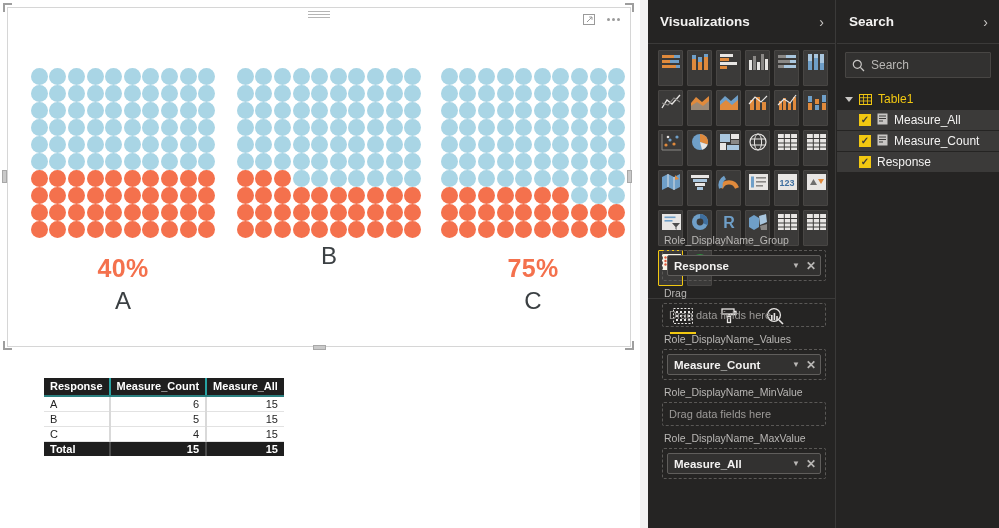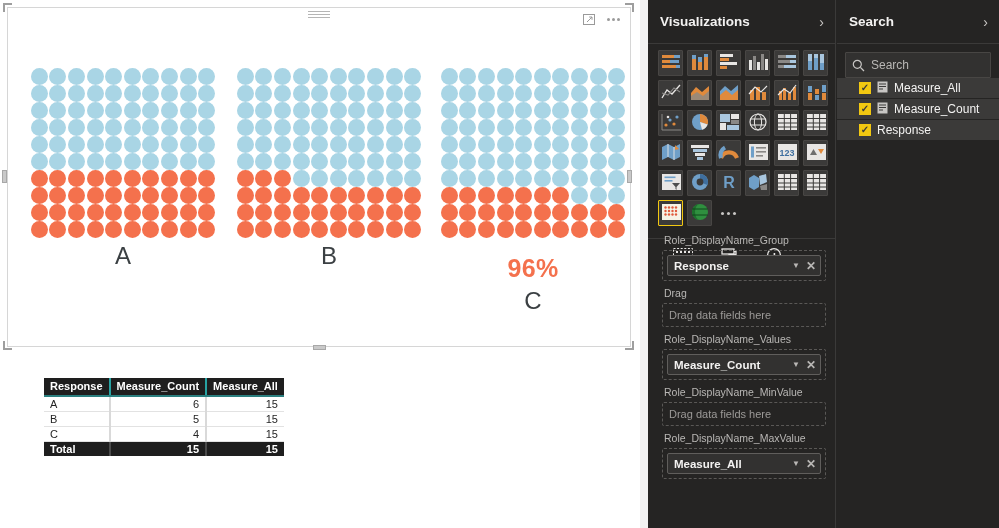--- a/index.html
+++ b/index.html
@@ -108,21 +108,21 @@
   }
   .pane-title { color: #f3f2f1; font-size: 13.5px; font-weight: bold; }
   .chev { color: #c8c6c4; font-size: 14px; line-height: 1; }
 
   
   .gallery {
     padding: 6px 8px 4px 10px;
     display: grid; grid-template-columns: repeat(6, 25px); grid-gap: 4px 4px;
   }
   .vizbtn {
-    width: 25px; height: 26px; background: #3b3a39; border: 1px solid #484644;
+    width: 25px; height: 36px; background: #3b3a39; border: 1px solid #484644;
     border-radius: 1px; position: relative; overflow: hidden;
   }
   .vizbtn.selected { border: 1px solid #f2c811; }
   .vizbtn .gl { position: absolute; display: block; }
   .vizbtn.dots-only { background: transparent; border: none; display:flex; align-items:center; justify-content:center; }
   .vizbtn.dots-only i { width:3px;height:3px;border-radius:50%;background:#c8c6c4;margin:0 1.5px;display:block;}
 
   .viz-tabs {
     margin-top: 8px; height: 34px; display: flex; align-items: center; gap: 20px;
     padding-left: 22px; border-top: 1px solid #3b3a39;
@@ -301,20 +301,21 @@
                 <span class="dot" style="background: rgb(244, 113, 77);"></span>
                 <span class="dot" style="background: rgb(244, 113, 77);"></span>
                 <span class="dot" style="background: rgb(244, 113, 77);"></span>
                 <span class="dot" style="background: rgb(244, 113, 77);"></span>
                 <span class="dot" style="background: rgb(244, 113, 77);"></span>
                 <span class="dot" style="background: rgb(244, 113, 77);"></span>
                 <span class="dot" style="background: rgb(244, 113, 77);"></span>
                 <span class="dot" style="background: rgb(244, 113, 77);"></span>
                 <span class="dot" style="background: rgb(244, 113, 77);"></span>
               </div>
+              <div class="pct" style="color: rgb(244, 113, 77);">40%</div>
               <div class="cat" style="color: rgb(59, 64, 67);">A</div>
             </div>
             <div class="picto" style="left: 228px;">
               <div class="dot-grid">
                 <span class="dot" style="background: rgb(169, 213, 229);"></span>
                 <span class="dot" style="background: rgb(169, 213, 229);"></span>
                 <span class="dot" style="background: rgb(169, 213, 229);"></span>
                 <span class="dot" style="background: rgb(169, 213, 229);"></span>
                 <span class="dot" style="background: rgb(169, 213, 229);"></span>
                 <span class="dot" style="background: rgb(169, 213, 229);"></span>
@@ -511,21 +512,21 @@
                 <span class="dot" style="background: rgb(244, 113, 77);"></span>
                 <span class="dot" style="background: rgb(244, 113, 77);"></span>
                 <span class="dot" style="background: rgb(244, 113, 77);"></span>
                 <span class="dot" style="background: rgb(244, 113, 77);"></span>
                 <span class="dot" style="background: rgb(244, 113, 77);"></span>
                 <span class="dot" style="background: rgb(244, 113, 77);"></span>
                 <span class="dot" style="background: rgb(244, 113, 77);"></span>
                 <span class="dot" style="background: rgb(244, 113, 77);"></span>
                 <span class="dot" style="background: rgb(244, 113, 77);"></span>
               </div>
-              <div class="pct" style="color: rgb(244, 113, 77);">96%</div>
+              <div class="pct" style="color: rgb(244, 113, 77);">75%</div>
               <div class="cat" style="color: rgb(59, 64, 67);">C</div>
             </div>
           </div>
       </div>
 
       <div class="hnd hnd-corner" style="left: 3px; top: 3px; position: absolute;">
           <span style="position: absolute; background: rgb(158, 158, 158); width: 9px; height: 2px; top: 0px; left: 0px;"></span>
           <span style="position: absolute; background: rgb(158, 158, 158); width: 2px; height: 9px; top: 0px; left: 0px;"></span>
         </div>
       <div class="hnd hnd-corner" style="left: 625px; top: 3px; position: absolute;">
@@ -929,20 +930,28 @@
       </div>
 
       <div class="search">
         <svg width="13" height="13" viewBox="0 0 13 13">
           <circle cx="5.3" cy="5.3" r="4" fill="none" stroke="#c8c6c4" stroke-width="1.2"></circle>
           <path d="M8.4 8.4 L12 12" stroke="#c8c6c4" stroke-width="1.3"></path>
         </svg>
         <span class="ph">Search</span>
       </div>
 
+      <div class="tbl-node">
+        <span class="tri"></span>
+        <svg width="13" height="11" viewBox="0 0 13 11">
+          <rect x="0.5" y="0.5" width="12" height="10" fill="none" stroke="#f2c811" stroke-width="1"></rect>
+          <path d="M0.5 3.7 H12.5 M0.5 7 H12.5 M4.5 0.5 V10.5 M8.5 0.5 V10.5" stroke="#f2c811" stroke-width="0.8"></path>
+        </svg>
+        <span>Table1</span>
+      </div>
 
       <div id="fieldlist">
           <div class="fld">
             <span class="cbx">✓</span>
             <span><svg width="11" height="12" viewBox="0 0 11 12">
                 <rect x="0.5" y="0.5" width="10" height="11" fill="#c8c6c4"></rect>
                 <path d="M2 3 H9 M2 5.5 H9 M2 8 H6" stroke="#3b3a39" stroke-width="1"></path>
               </svg></span>
             <span>Measure_All</span>
           </div>

